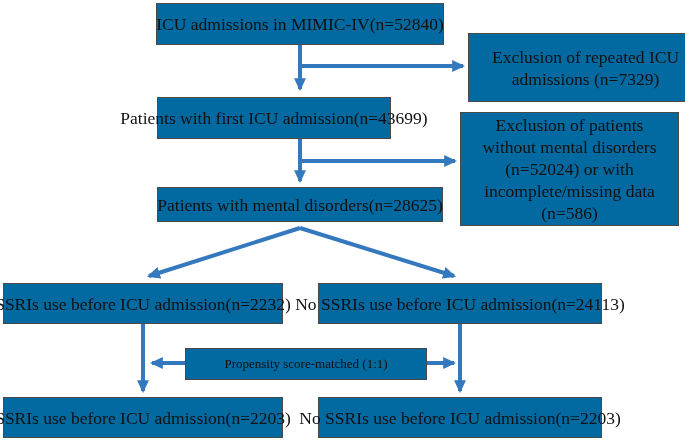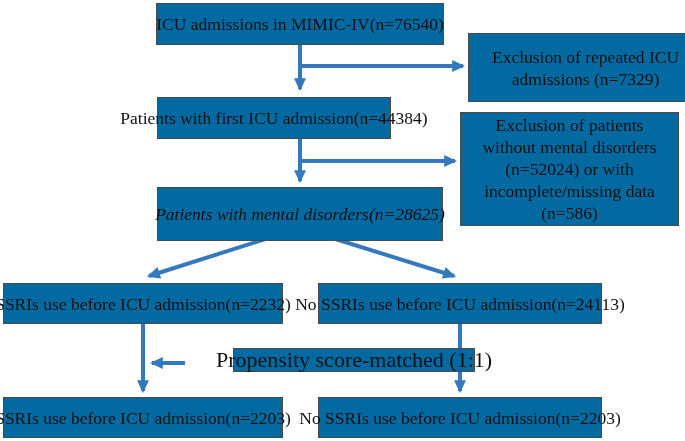--- a/index.html
+++ b/index.html
@@ -39,25 +39,25 @@
   .node .line { white-space: nowrap; }
   .exclusion {
     line-height: 22px;
     padding: 2px 6px;
   }
   
   #box-icu-admissions      { left: 156px; top:   3px; width: 288px; height: 42px; }
   #box-exclusion-repeated  { left: 468px; top:  33px; width: 235px; height: 69px; }
   #box-first-icu           { left: 157px; top:  97px; width: 234px; height: 42px; }
   #box-exclusion-mental    { left: 460px; top: 112px; width: 219px; height: 114px; }
-  #box-mental-disorders    { left: 157px; top: 187px; width: 286px; height: 54px; font-style: italic; }
+  #box-mental-disorders    { left: 157px; top: 187px; width: 286px; height: 35px; }
   #box-ssri-before         { left:   3px; top: 283px; width: 280px; height: 41px; }
   #box-no-ssri-before      { left: 318px; top: 283px; width: 284px; height: 41px; }
-  #box-propensity          { left: 185px; top: 348px; width: 242px; height: 24px;
-                             font-size: 22px; line-height: 26px; margin-left: 48px; }
+  #box-propensity          { left: 185px; top: 348px; width: 242px; height: 32px;
+                             font-size: 13px; line-height: 26px; }
   #box-ssri-matched        { left:   3px; top: 397px; width: 280px; height: 41px; }
   #box-no-ssri-matched     { left: 318px; top: 397px; width: 284px; height: 41px; }
 </style>
 </head>
 <body>
 
 <div id="canvas">
 
   <svg id="connectors" viewBox="0 0 685 441" xmlns="http://www.w3.org/2000/svg">
     <defs>
@@ -74,30 +74,30 @@
       <path d="M300,228 L454,276" marker-end="url(#arrowhead)"></path>
       <path d="M143,324 L143,391" marker-end="url(#arrowhead)"></path>
       <path d="M460,324 L460,391" marker-end="url(#arrowhead)"></path>
       <path d="M185,363 L152,363" marker-end="url(#arrowhead)"></path>
       <path d="M427,363 L454,363" marker-end="url(#arrowhead)"></path>
     </g>
   </svg>
 
   <div class="node" id="box-icu-admissions">
     <div class="line">ICU admissions in MIMIC-IV</div>
-    <div class="line">(n=76540)</div>
+    <div class="line">(n=52840)</div>
   </div>
 
   <div class="node exclusion" id="box-exclusion-repeated">
     <div>Exclusion of repeated ICU admissions (n=7329)</div>
   </div>
 
   <div class="node" id="box-first-icu">
     <div class="line">Patients with first ICU admission</div>
-    <div class="line">(n=44384)</div>
+    <div class="line">(n=43699)</div>
   </div>
 
   <div class="node exclusion" id="box-exclusion-mental">
     <div>Exclusion of patients without mental disorders (n=52024) or with incomplete/missing data (n=586)</div>
   </div>
 
   <div class="node" id="box-mental-disorders">
     <div class="line">Patients with mental disorders</div>
     <div class="line">(n=28625)</div>
   </div>

